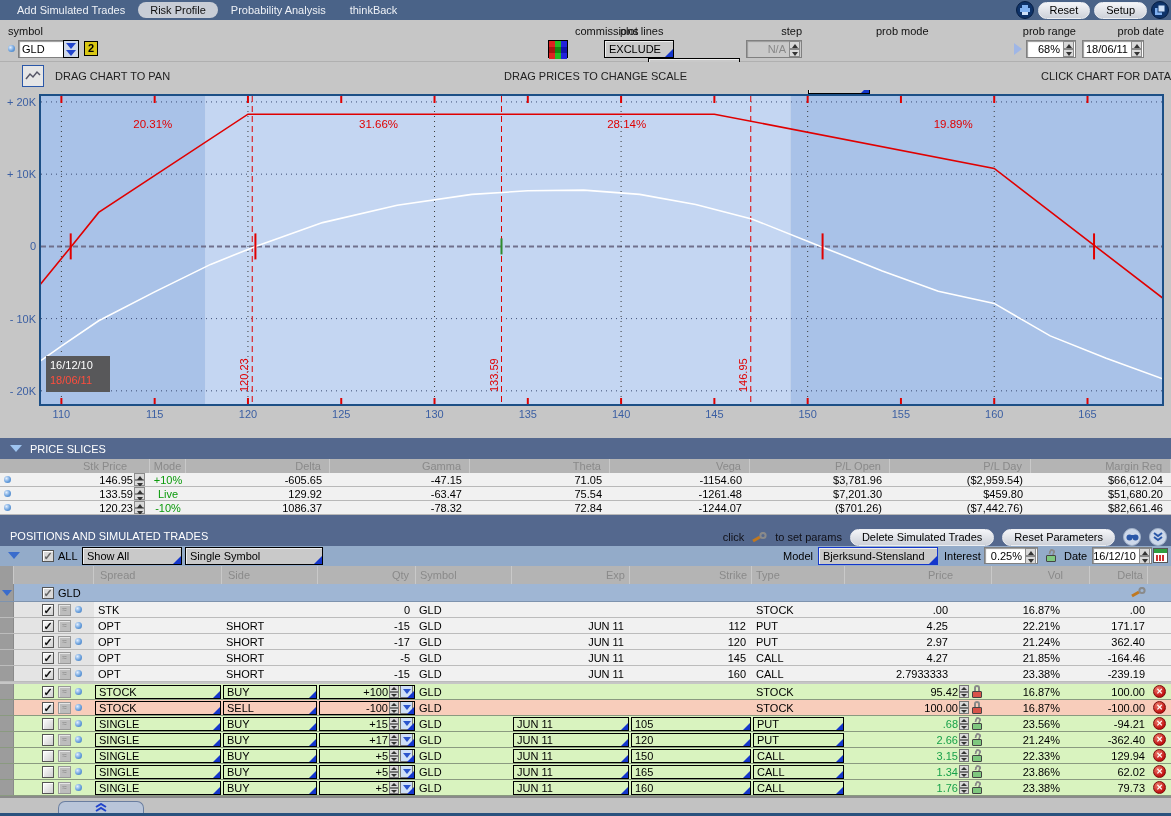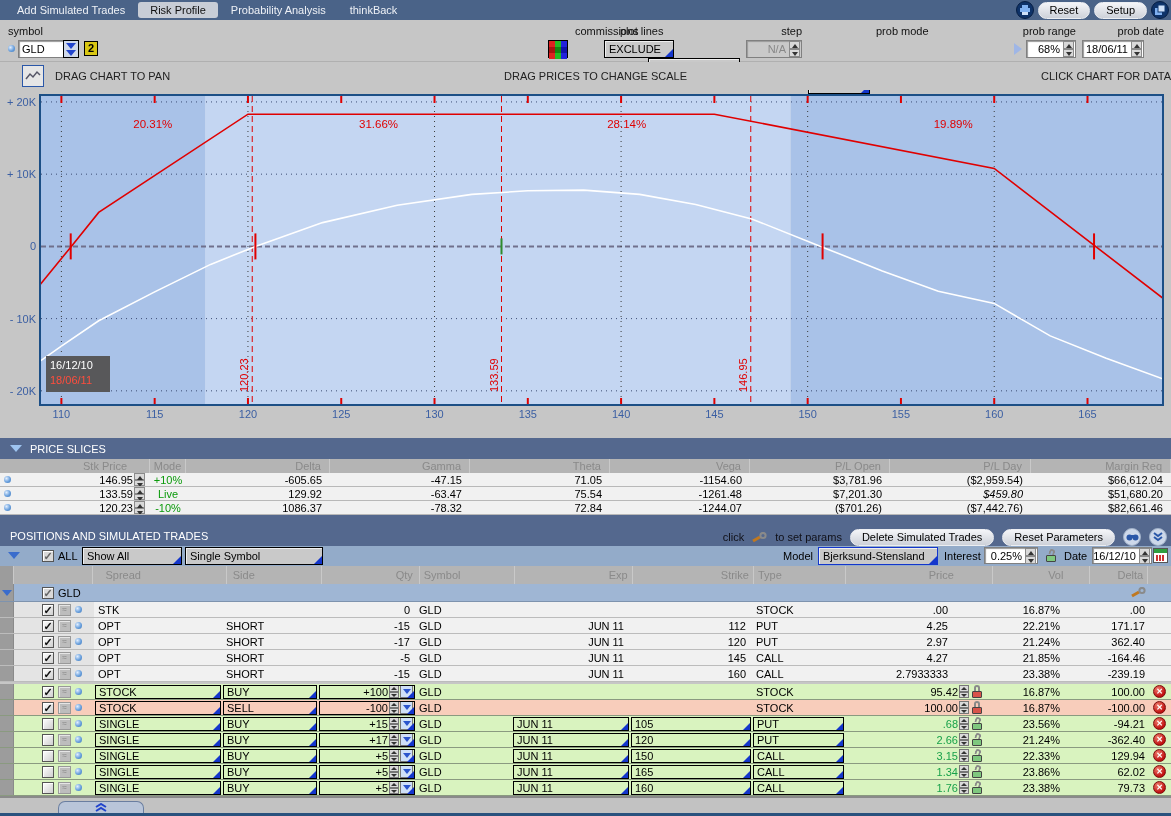--- a/index.html
+++ b/index.html
@@ -1,21 +1,21 @@
 <!DOCTYPE html>
 <html><head>
 <meta charset="utf-8">
 <style>
   *{box-sizing:border-box;margin:0;padding:0}
   html,body{background:#c6c6c6}
   #app{position:relative;width:1171px;height:816px;background:#c6c6c6;font-family:"Liberation Sans",sans-serif;font-size:11px;color:#000;overflow:hidden}
   
   .tabbar{position:absolute;left:0;top:0;width:1171px;height:20px;background:#4a6388;display:flex;align-items:center}
   .tab{color:#eef1f6;padding:2px 11px;white-space:nowrap;cursor:default}
-  .tab.active{background:#c8cdd6;color:#101010;border-radius:3px;padding:2px 12px}
+  .tab.active{background:#c8cdd6;color:#101010;border-radius:8px;padding:2px 12px}
   .tab-right{position:absolute;right:2px;top:1px;display:flex;align-items:center;gap:4px}
   .navcirc{width:18px;height:18px;border-radius:50%;background:#0e3268;border:1px solid #081f44;display:flex;align-items:center;justify-content:center}
   .pill{background:linear-gradient(#f4f5f8,#cdd1d9);border:1px solid #eceef2;border-radius:9px;height:17px;line-height:15px;padding:0 11px;color:#000;white-space:nowrap}
   
   .toolbar{position:absolute;left:0;top:20px;width:1171px;height:42px;background:#c6c6c6;border-bottom:1px solid #b0b0b0}
   .tlabel{position:absolute;top:5px;color:#111;white-space:nowrap}
   .tctl{position:absolute;top:20px;height:18px}
   .dd{position:relative;background:#c9c9c9;border:1px solid #000;box-shadow:inset 1px 1px 0 #efefef;height:18px;line-height:16px;padding:0 12px 0 4px;white-space:nowrap;overflow:hidden}
   .dd::after{content:"";position:absolute;right:0;bottom:0;width:0;height:0;border-left:8px solid transparent;border-bottom:8px solid #1436cc}
   .sunken{background:#fff;border:1px solid #808080;box-shadow:inset 1px 1px 1px #999;display:flex;align-items:center}
@@ -318,21 +318,21 @@
             <i class="up"></i>
             <i class="dn"></i>
           </div>
         </div>
         <div class="cell C greenmode" style="width: 36px;">Live</div>
         <div class="cell R" style="width: 144px; padding-right: 8px;">129.92</div>
         <div class="cell R" style="width: 140px; padding-right: 8px;">-63.47</div>
         <div class="cell R" style="width: 140px; padding-right: 8px;">75.54</div>
         <div class="cell R" style="width: 140px; padding-right: 8px;">-1261.48</div>
         <div class="cell R" style="width: 140px; padding-right: 8px;">$7,201.30</div>
-        <div class="cell R" style="width: 141px; padding-right: 8px; font-style: italic;">$459.80</div>
+        <div class="cell R" style="width: 141px; padding-right: 8px;">$459.80</div>
         <div class="cell R" style="width: 140px; padding-right: 8px;">$51,680.20</div>
       </div>
       <div class="row" style="top: 501px; height: 14px;">
         <div class="cell R" style="width: 150px; padding-right: 4px;">
           <div class="dot" style="position: absolute; left: 4px;"></div>
           <span>120.23</span>
           <div class="spin" style="height: 13px;">
             <i class="up"></i>
             <i class="dn"></i>
           </div>
@@ -404,21 +404,21 @@
           <i class="up"></i>
           <i class="dn"></i>
         </span>
     </div>
     <span class="cal" style="position:absolute;left:1153px;top:2px"></span>
   </div>
 
   <div class="hdr" style="top:566px;height:18px;line-height:18px" id="pos-colhdr">
       <span style="width: 14px; background: rgb(156, 156, 156);"></span>
       <span style="width: 80px;"></span>
-      <span style="width: 128px; text-align: left; padding-left: 6px; margin-left: 6px;">Spread</span>
+      <span style="width: 128px; text-align: left; padding-left: 6px;">Spread</span>
       <span style="width: 96px; text-align: left; padding-left: 6px;">Side</span>
       <span style="width: 98px; text-align: right; padding-right: 6px;">Qty</span>
       <span style="width: 96px; text-align: left; padding-left: 4px;">Symbol</span>
       <span style="width: 118px; text-align: right; padding-right: 4px;">Exp</span>
       <span style="width: 122px; text-align: right; padding-right: 4px;">Strike</span>
       <span style="width: 93px; text-align: left; padding-left: 4px;">Type</span>
       <span style="width: 147px; text-align: right; padding-right: 38px;">Price</span>
       <span style="width: 98px; text-align: right; padding-right: 26px;">Vol</span>
       <span style="width: 58px; text-align: right; padding-right: 4px;">Delta</span>
       <span style="width: 23px; border-right: none;"></span>

